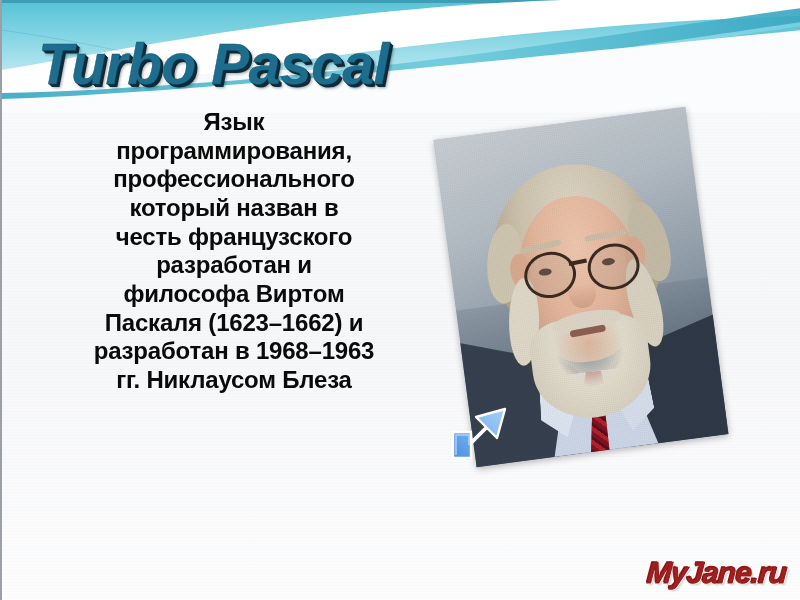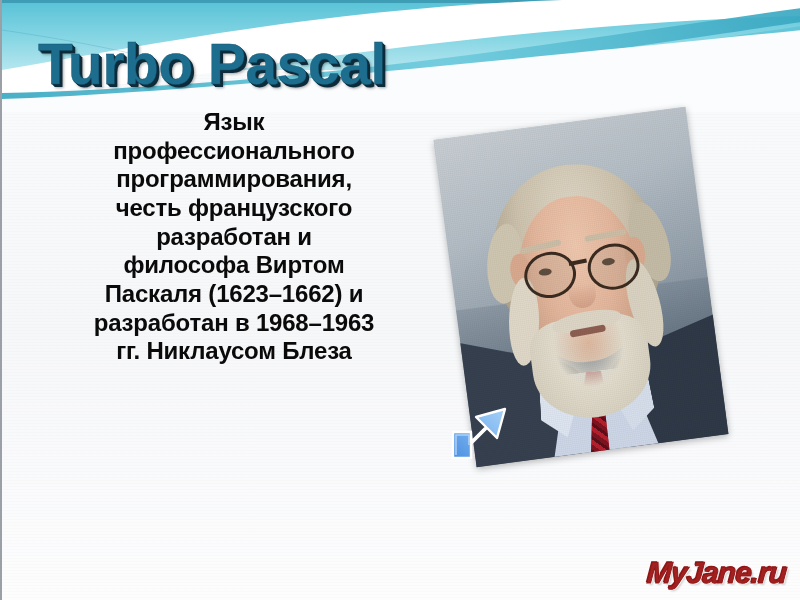--- a/index.html
+++ b/index.html
@@ -28,20 +28,21 @@
     position:absolute;left:36px;top:36px;
     font-size:57px;line-height:1.0;font-weight:bold;
     color:#1d6d8e;
     letter-spacing:-0.5px;
     text-shadow:
        2px 2px 0 #0d2b3a,
        3px 3px 0 #0d2b3a,
        1px 1px 0 #0d2b3a,
        4px 4px 3px rgba(0,0,0,0.35);
     white-space:nowrap;
+    font-style:italic;
     -webkit-text-stroke:0.4px #14536c;
   }
 
   
   .body-text{
     position:absolute;left:22px;top:108px;width:420px;
     text-align:center;
     font-size:24px;line-height:1.195;
     font-weight:bold;color:#0a0a0a;
     letter-spacing:-0.2px;
@@ -225,22 +226,23 @@
       <path d="M0,99 C200,92 480,62 800,30 L800,112 L0,112 Z" fill="#fbfcfd"></path>
 
       <path d="M0,30 C40,36 90,44 140,56" stroke="#2e8ea8" stroke-width="0.6" fill="none" opacity="0.4"></path>
     </svg>
   </div>
 
   <div class="title">Turbo Pascal</div>
 
   <div class="body-text">
     <div>Язык</div>
+    <div>программирования,</div>
     <div>профессионального</div>
-    <div>программирования,</div>
+    <div>который назван в</div>
     <div>честь французского</div>
     <div>разработан и</div>
     <div>философа Виртом</div>
     <div>Паскаля (1623–1662) и</div>
     <div>разработан в 1968–1963</div>
     <div>гг. Никлаусом Блеза</div>
   </div>
 
   <div class="photo-wrap">
     <div class="photo">

